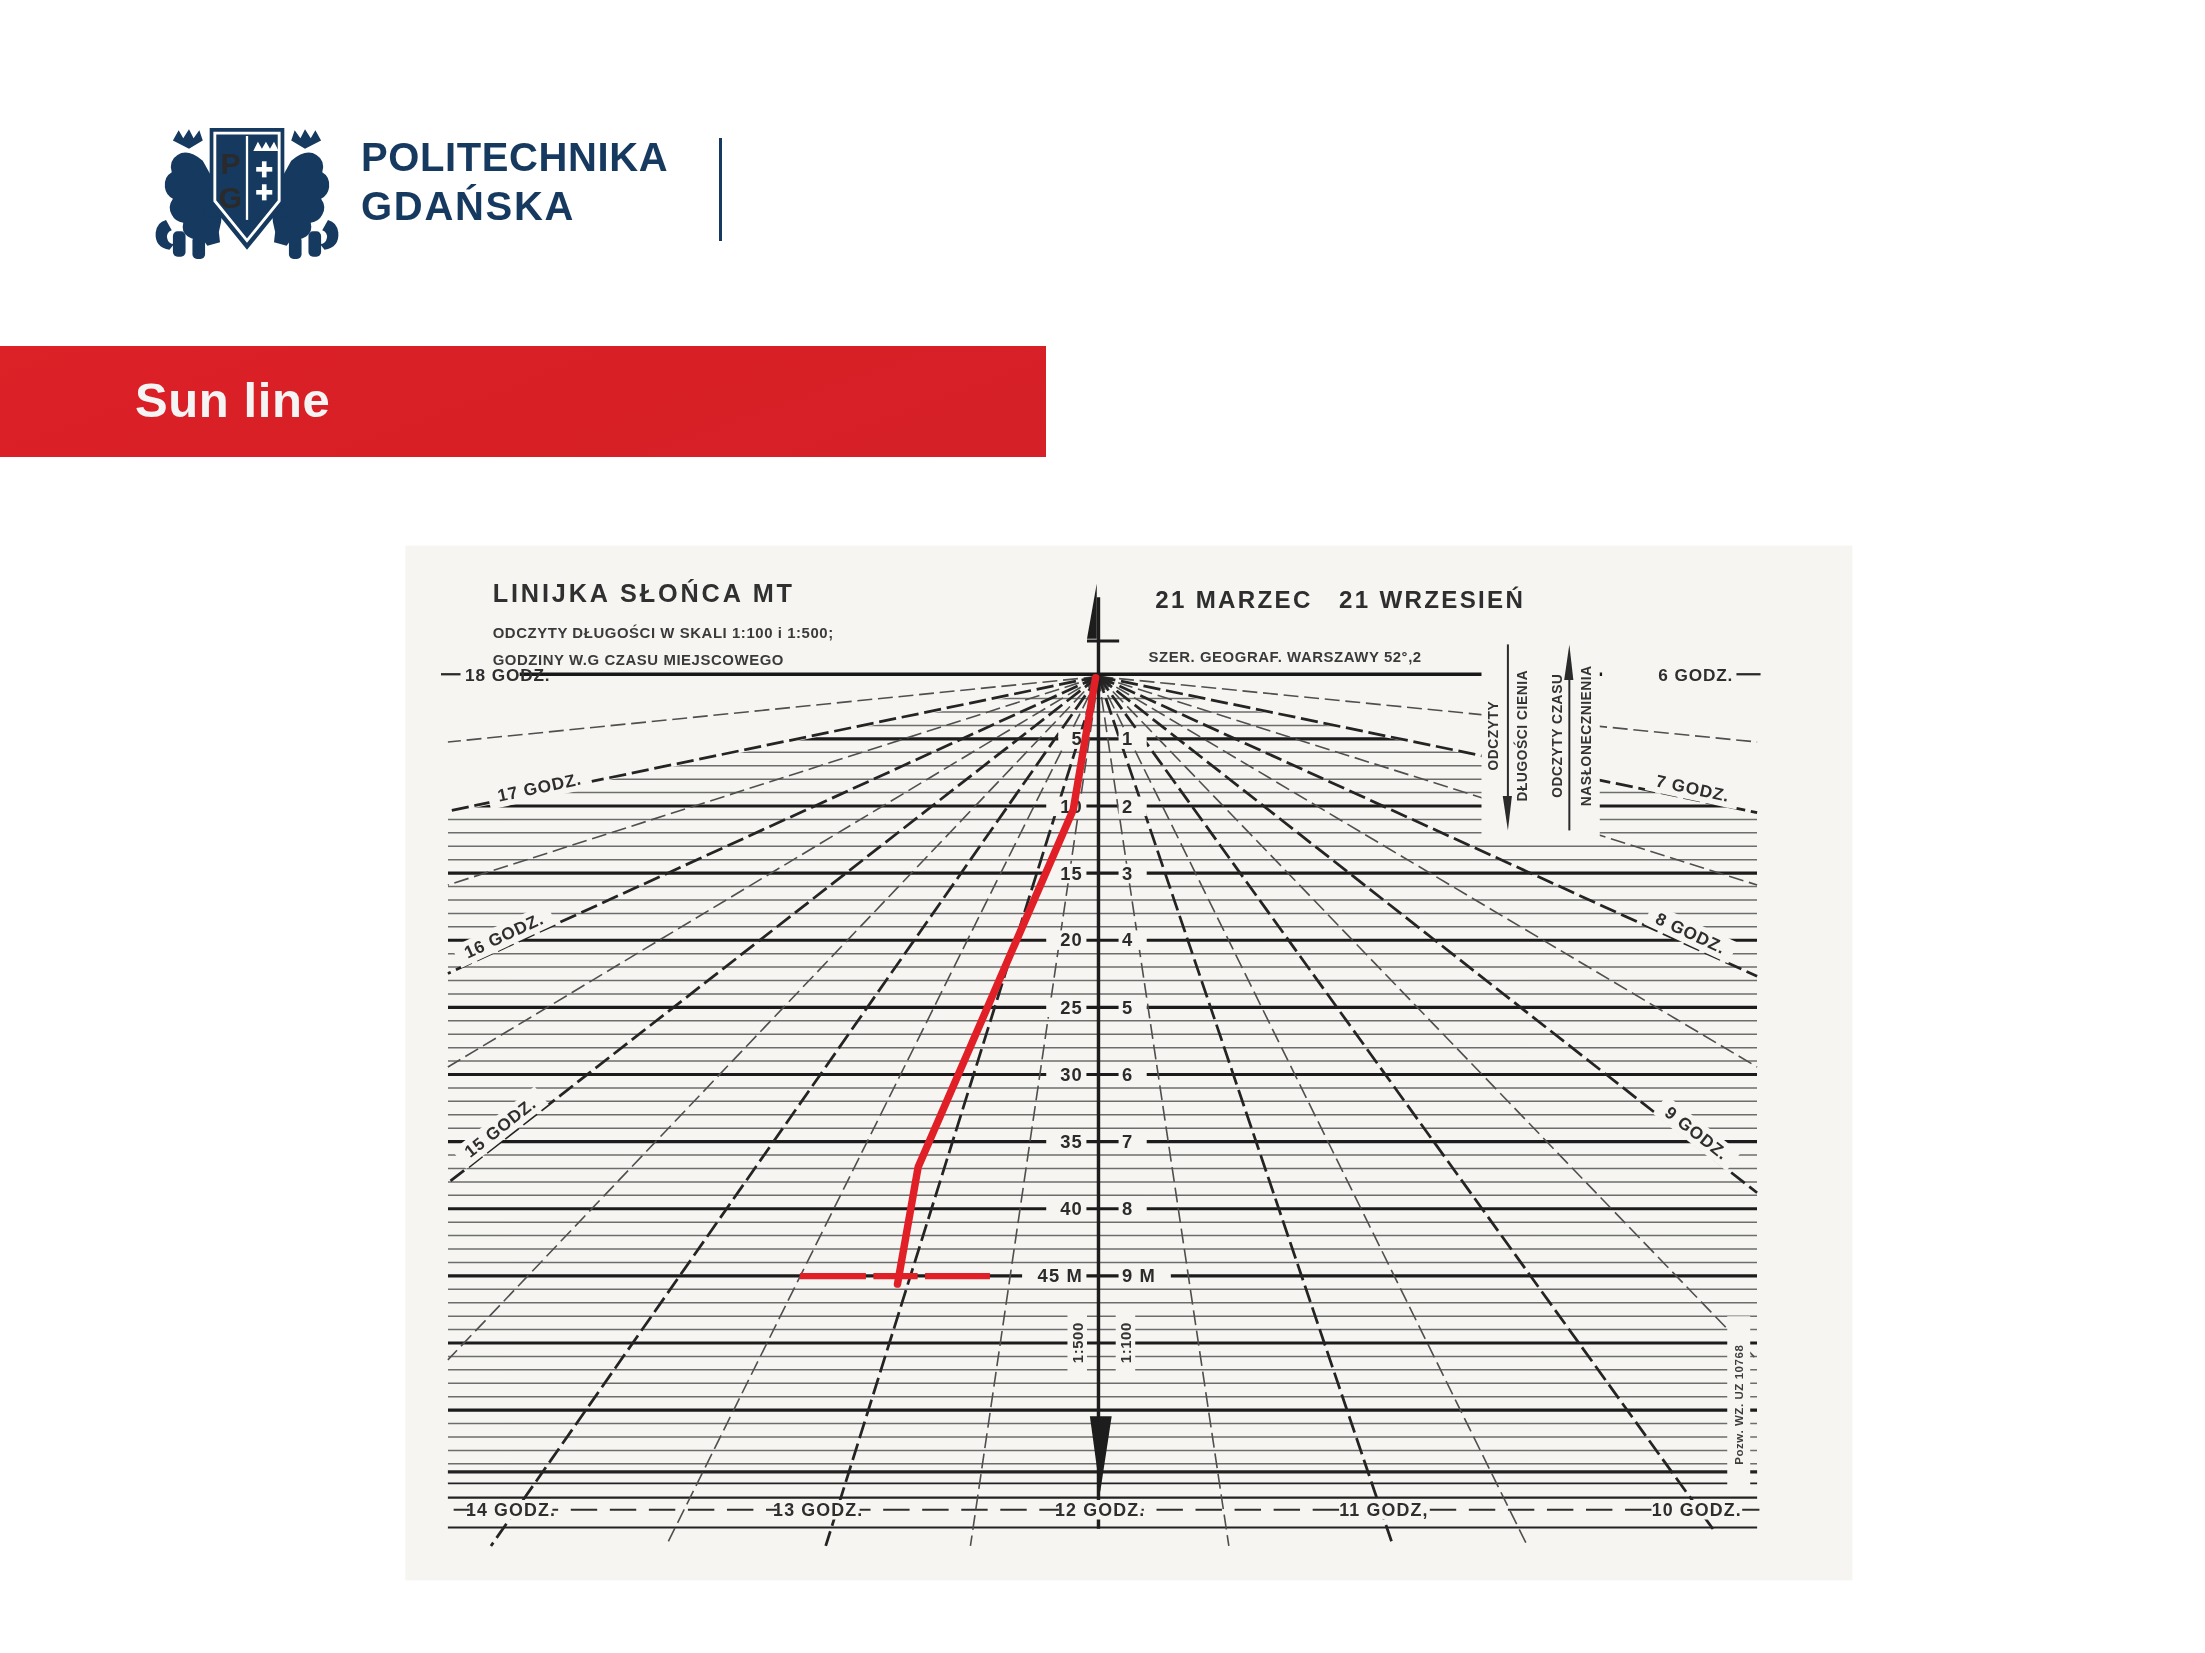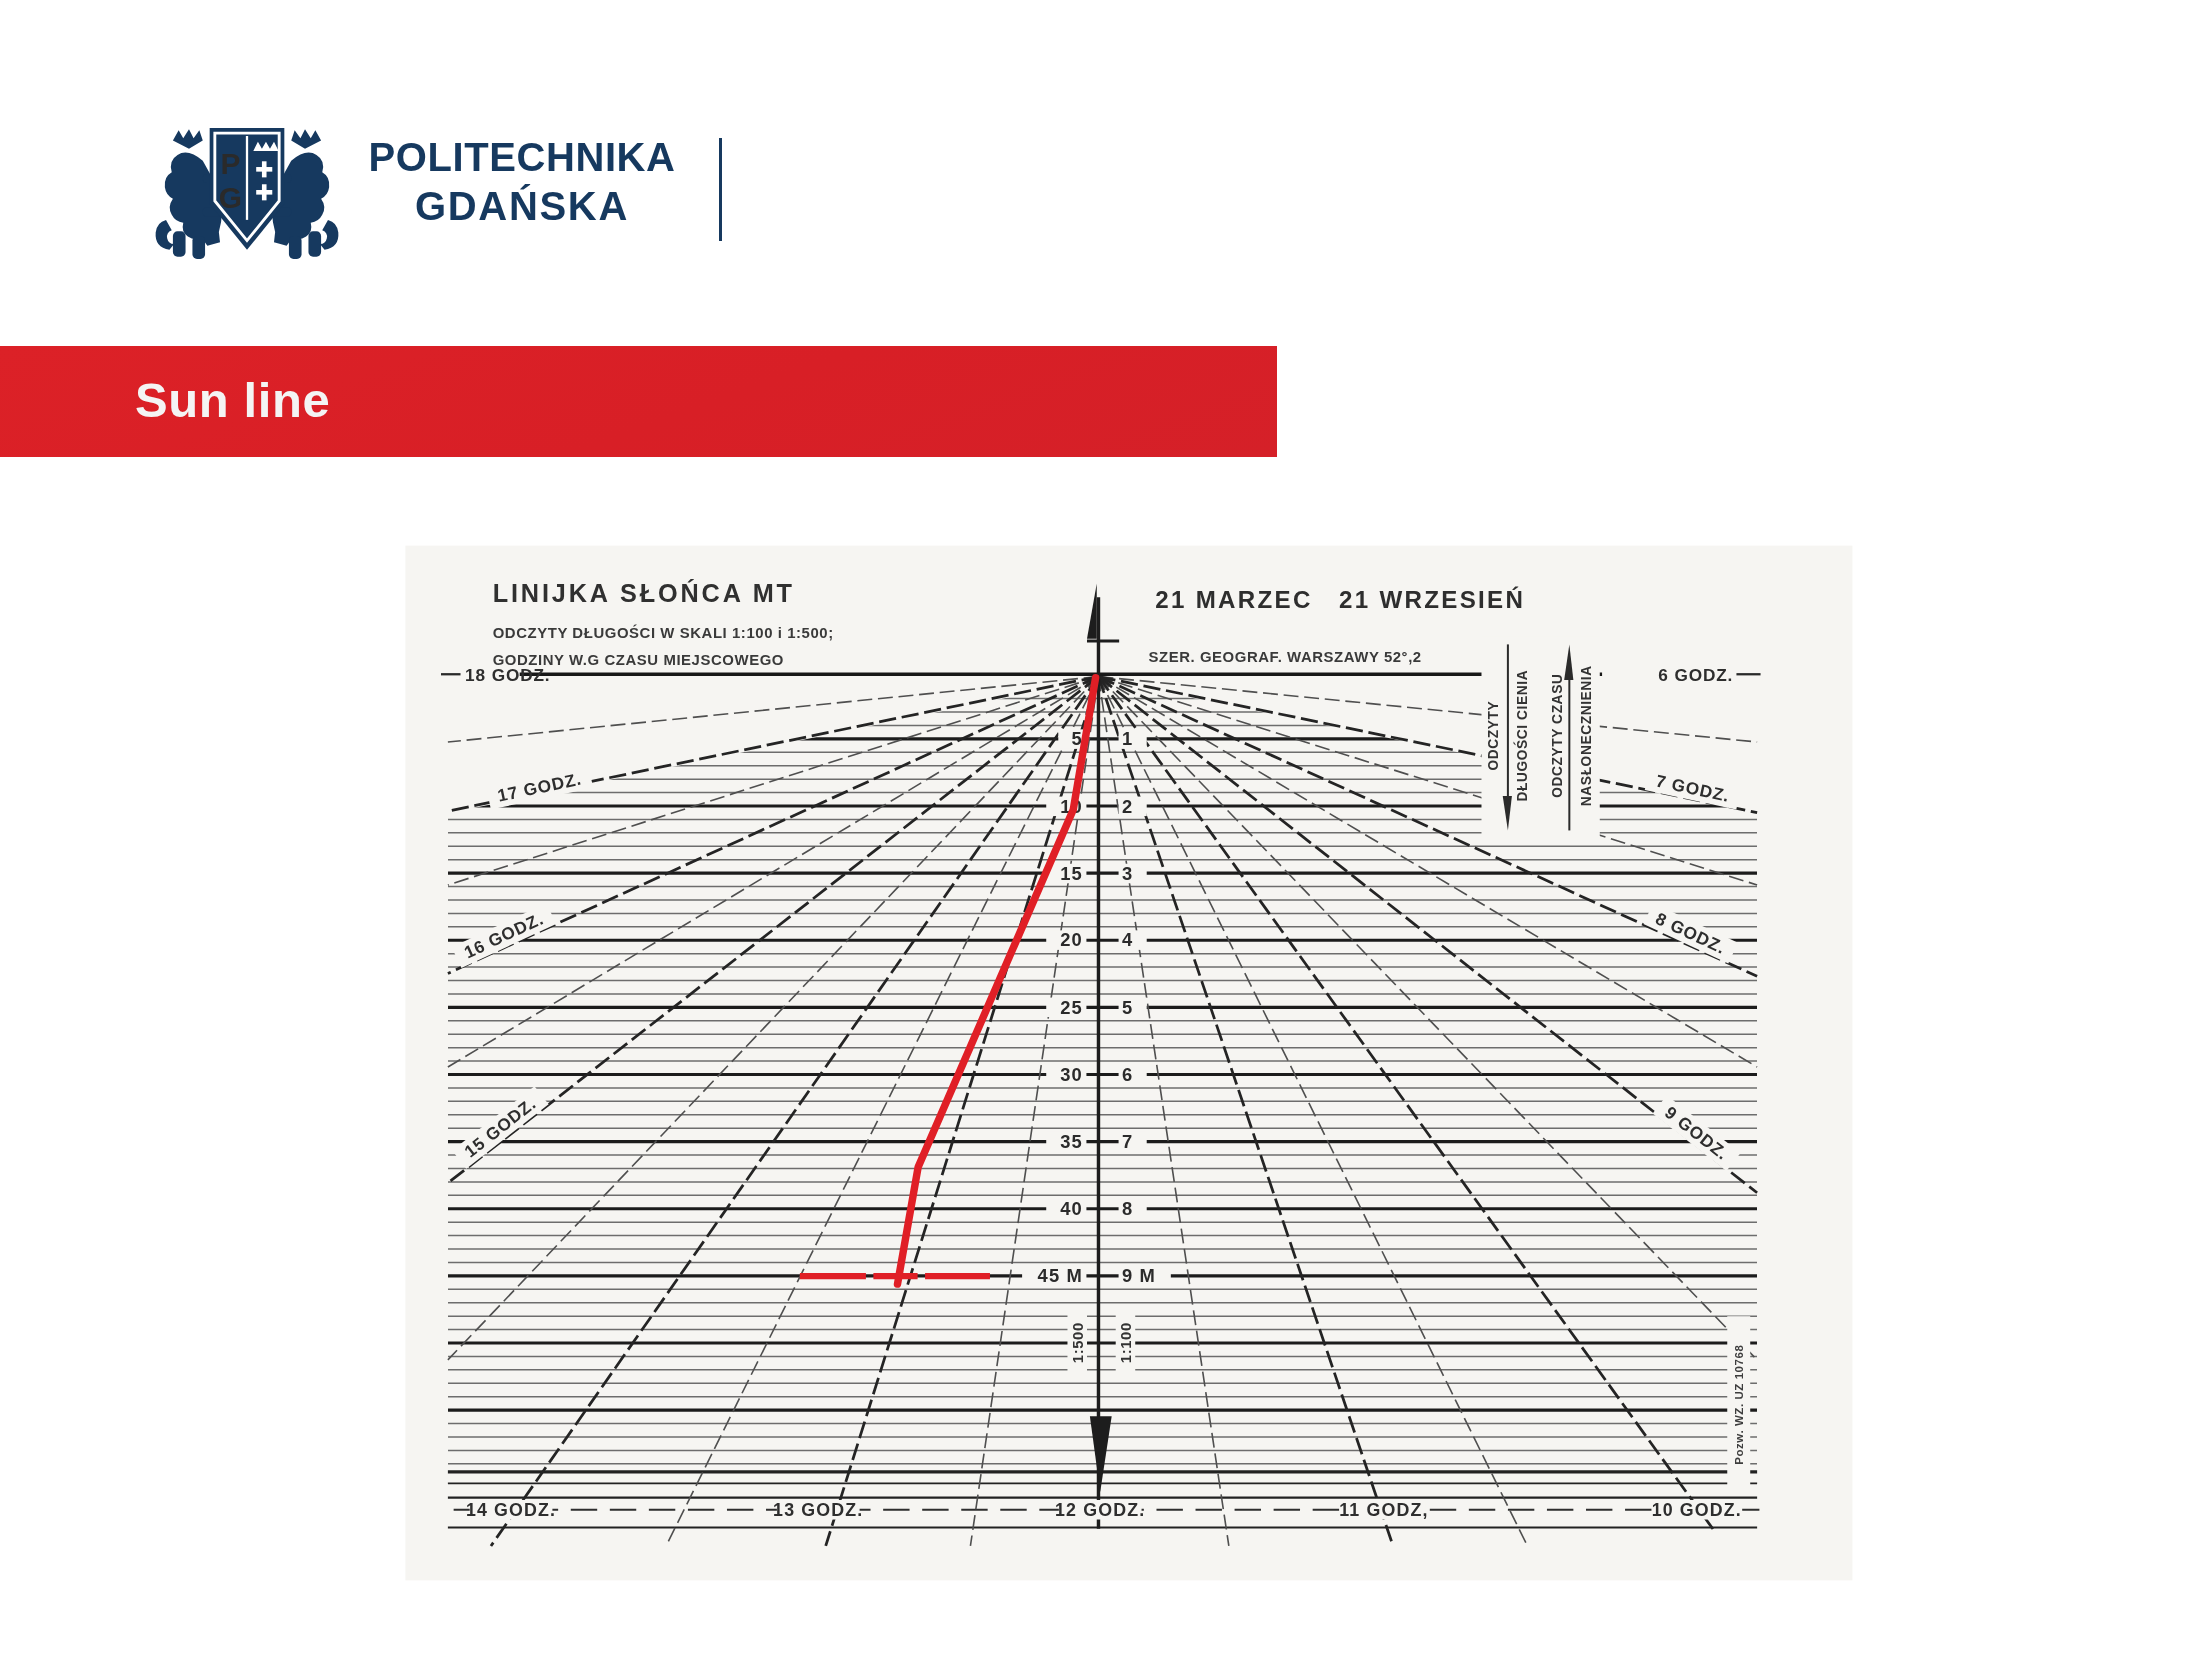--- a/index.html
+++ b/index.html
@@ -1,28 +1,28 @@
 <!DOCTYPE html>
 <html style="font-size:9.2px"><head>
 <meta charset="utf-8">
 <style>
   html,body{margin:0;padding:0;background:#ffffff;}
   body{width:2205px;height:1654px;position:relative;overflow:hidden;
        font-family:"Liberation Sans",sans-serif;}
   .abs{position:absolute;}
   
   #logo{left:135px;top:106px;width:224px;height:164px;}
-  .univ{left:361px;top:133px;width:322px;color:#16395f;text-align:center;
+  .univ{left:361px;top:133px;width:322px;color:#16395f;text-align:left;
         font-weight:700;line-height:49px;font-size:40px;letter-spacing:0.6px;}
   .univ .l2{letter-spacing:1.7px;}
   .hdr-divider{left:719px;top:138px;width:3.4px;height:103px;background:#16395f;}
   .lecture{left:809px;top:132px;color:#163a63;font-weight:700;font-size:34px;line-height:56px;}
   .lecture .l2{font-size:36px;}
   
-  .banner{left:0;top:346px;width:1277px;height:111px;
+  .banner{left:0;top:346px;width:1046px;height:111px;
           background:linear-gradient(160deg,#dc2127 0%,#d81f26 55%,#d52028 100%);}
   .banner span{position:absolute;left:135px;top:50%;transform:translateY(-54%);
                color:#f4f4f4;font-weight:700;font-size:49px;letter-spacing:0.6px;}
   
   #chart{position:absolute;left:0;top:0;width:2205px;height:1654px;}
   text{fill:#2a2a2a;font-family:"Liberation Sans",sans-serif;}
   .t-title{font-weight:700;font-size:44px;letter-spacing:5px;fill:#303030;}
   .t-sub{font-weight:700;font-size:26px;letter-spacing:1px;fill:#3a3a3a;}
   .t-date{font-weight:700;font-size:42px;letter-spacing:4px;fill:#2e2e2e;}
   .t-hour{font-weight:700;font-size:30px;letter-spacing:1.5px;fill:#2e2e2e;}

